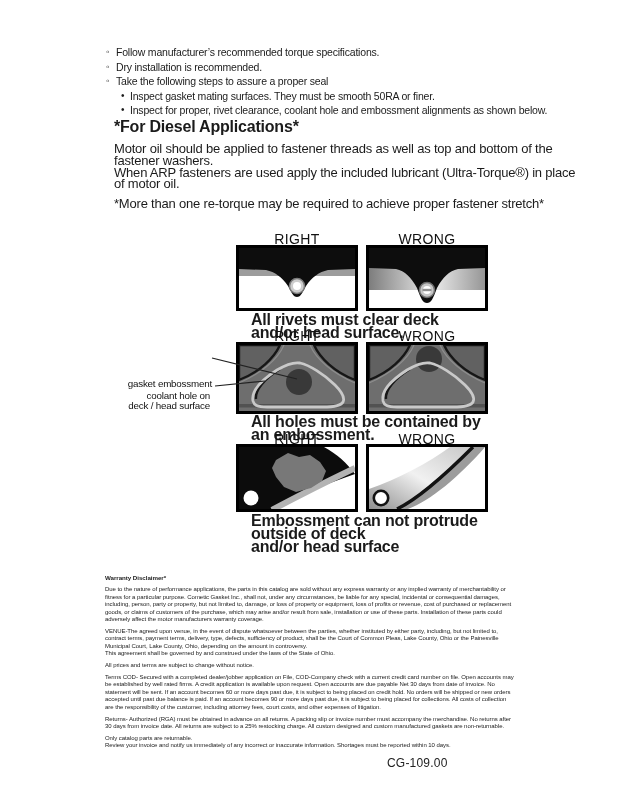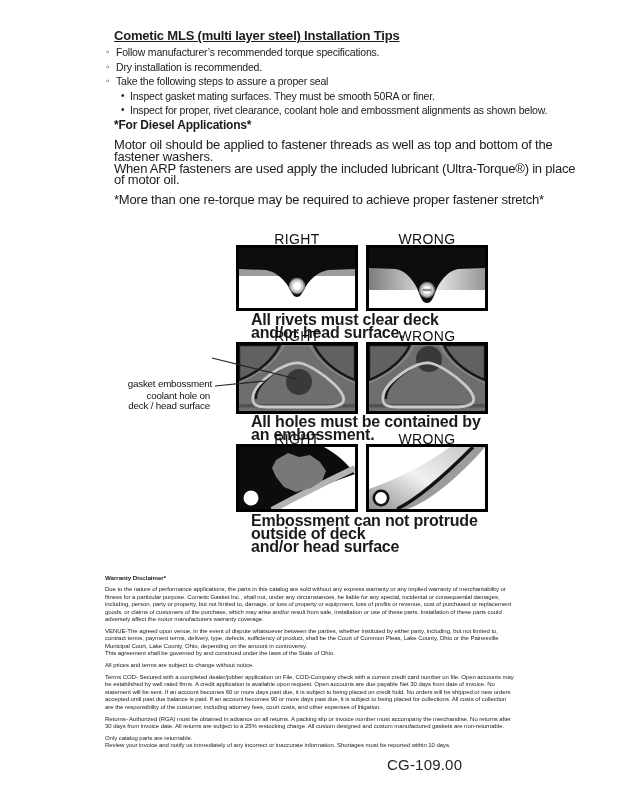--- a/index.html
+++ b/index.html
@@ -11,48 +11,47 @@
   .title{
     position:absolute;left:114px;top:28px;font-size:13px;font-weight:bold;
     text-decoration:underline;letter-spacing:-0.2px;white-space:nowrap;
   }
   .bullets{position:absolute;left:106px;top:45px;font-size:10.5px;line-height:14.5px;letter-spacing:-0.2px;}
   .bullet-row{display:flex;white-space:nowrap;}
   .bullet-row .marker{width:10px;flex:0 0 10px;font-size:10px;}
   .bullet-row.sub{margin-left:15px;}
   .bullet-row.sub .marker{width:9px;flex:0 0 9px;}
   .diesel{position:absolute;left:114px;top:118px;width:470px;letter-spacing:-0.2px;}
-  .diesel h2{font-size:12px;font-weight:bold;margin:0 0 7px 0;}
+  .diesel h2{font-size:16px;font-weight:bold;margin:0 0 7px 0;}
   .diesel p{font-size:13px;line-height:11.8px;margin:0 0 8px 0;white-space:pre-line;}
   .diagrams{position:absolute;left:236px;top:231px;width:252px;height:322px;}
   .dlabels{position:absolute;left:0;display:flex;width:252px;font-size:14px;letter-spacing:0.4px;color:#111;}
   .dlabels .dl{width:122px;text-align:center;}
   .dlabels .dl + .dl{margin-left:8px;}
   .panels{position:absolute;left:0;display:flex;}
   .panels svg{display:block;}
   .panels svg + svg{margin-left:8px;}
   .caption{position:absolute;left:15px;font-weight:bold;font-size:16px;line-height:13px;letter-spacing:-0.2px;white-space:pre-line;}
   .r1-labels{top:0;} .r1-panels{top:14px;} .r1-caption{top:82px;}
   .r2-labels{top:97px;} .r2-panels{top:111px;} .r2-caption{top:184px;}
   .r3-labels{top:200px;} .r3-panels{top:213px;} .r3-caption{top:283px;}
   .side-label{position:absolute;font-size:9.8px;line-height:9.8px;text-align:right;letter-spacing:-0.2px;white-space:pre-line;color:#111;}
   .coolant-label{left:116px;top:345px;width:94px;margin-top:46px;}
   .embossment-label{left:116px;top:379px;width:96px;}
   .leader-lines{position:absolute;left:121px;top:350px;}
   .disclaimer{position:absolute;left:105px;top:574px;width:436px;font-size:6px;line-height:7.4px;letter-spacing:-0.05px;color:#222;}
   .disclaimer h3{font-size:6.2px;font-weight:bold;margin:0 0 5px 0;}
   .disclaimer p{margin:0 0 4.5px 0;white-space:pre-line;}
-  .footer-code{position:absolute;left:387px;top:756px;font-size:15px;letter-spacing:0.2px;color:#222;}
+  .footer-code{position:absolute;left:387px;top:756px;font-size:12px;letter-spacing:0.2px;color:#222;}
 </style>
 </head>
 <body>
 
 <div class="page">
 
-  <div class="title">Cometic MLS (multi layer steel) Installation Tips</div>
 
   <div class="bullets">
     <div class="bullet-row">
       <span class="marker">◦</span>
       <span>Follow manufacturer’s recommended torque specifications.</span>
     </div>
     <div class="bullet-row">
       <span class="marker">◦</span>
       <span>Dry installation is recommended.</span>
     </div>

